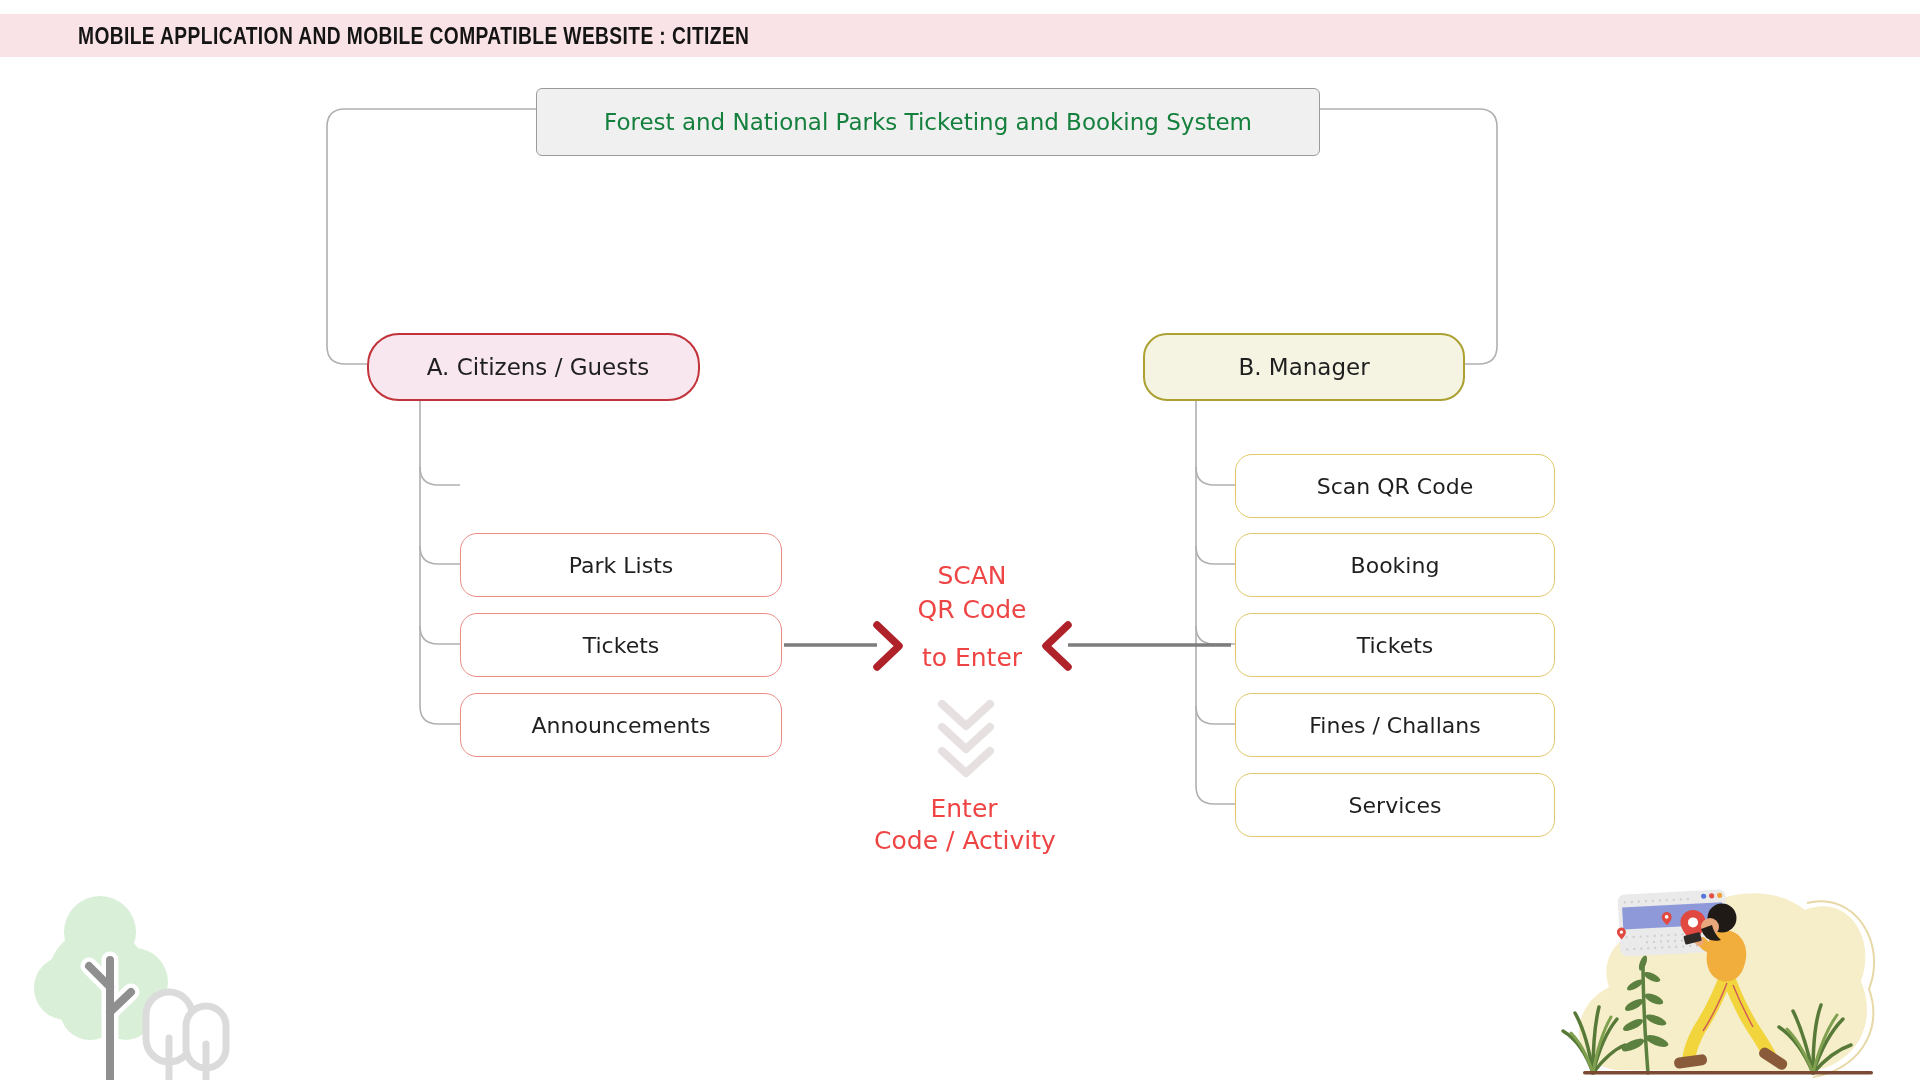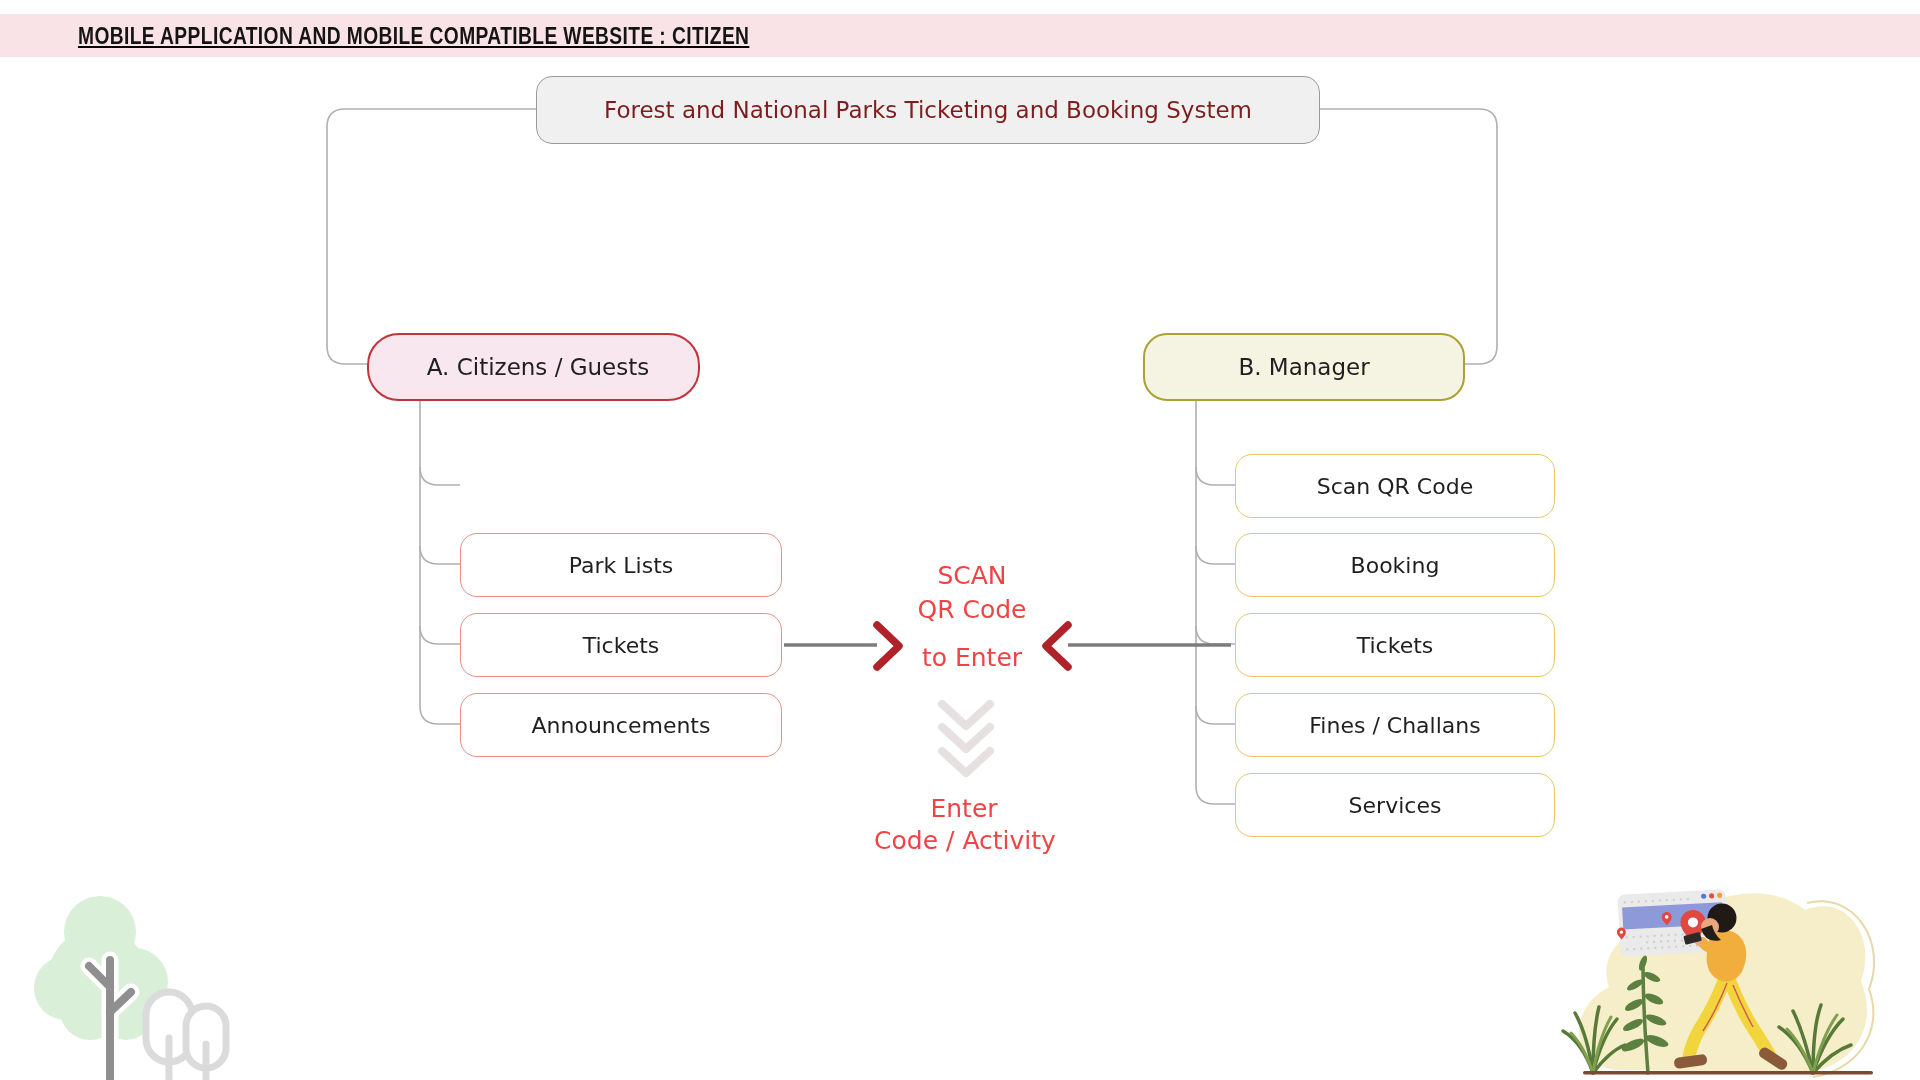--- a/index.html
+++ b/index.html
@@ -3,35 +3,35 @@
 <meta charset="utf-8">
 <style>
   html,body{margin:0;padding:0;background:#ffffff;}
   #stage{
     position:relative;width:1920px;height:1080px;overflow:hidden;background:#ffffff;
     font-family:"DejaVu Sans","Liberation Sans",sans-serif;
   }
   
   .header-bar{
     position:absolute;left:0;top:14px;width:1920px;height:43px;
-    background:#fae3e7;display:flex;align-items:center;text-decoration:underline;
+    background:#fae3e7;display:flex;align-items:center;
   }
   .header-title{
     margin-left:78px;font-size:24px;font-weight:700;color:#141414;
     font-family:"Liberation Sans",sans-serif;
     transform:scaleX(.8);transform-origin:left center;white-space:nowrap;letter-spacing:.5px;
   }
   
   .node{
     position:absolute;display:flex;align-items:center;justify-content:center;
     background:#ffffff;color:#1f1f1f;text-align:center;white-space:nowrap;
   }
   .root-node{
-    left:536px;top:76px;width:782px;height:66px;border-radius:16px;
-    background:#f0f0f0;border:1.6px solid #9b9b9b;color:#7f1d1d;font-size:23px;
+    left:536px;top:88px;width:782px;height:66px;border-radius:6px;
+    background:#f0f0f0;border:1.6px solid #9b9b9b;color:#15803d;font-size:23px;
   }
   .branch-a{
     left:367px;top:333px;width:320px;height:64px;border-radius:32px;
     background:#f8e7ee;border:2px solid #c1323a;font-size:23px;padding-left:9px;
   }
   .branch-b{
     left:1143px;top:333px;width:318px;height:64px;border-radius:24px;
     background:#f5f4e2;border:2px solid #aba030;font-size:23px;
   }
   .child-a{

